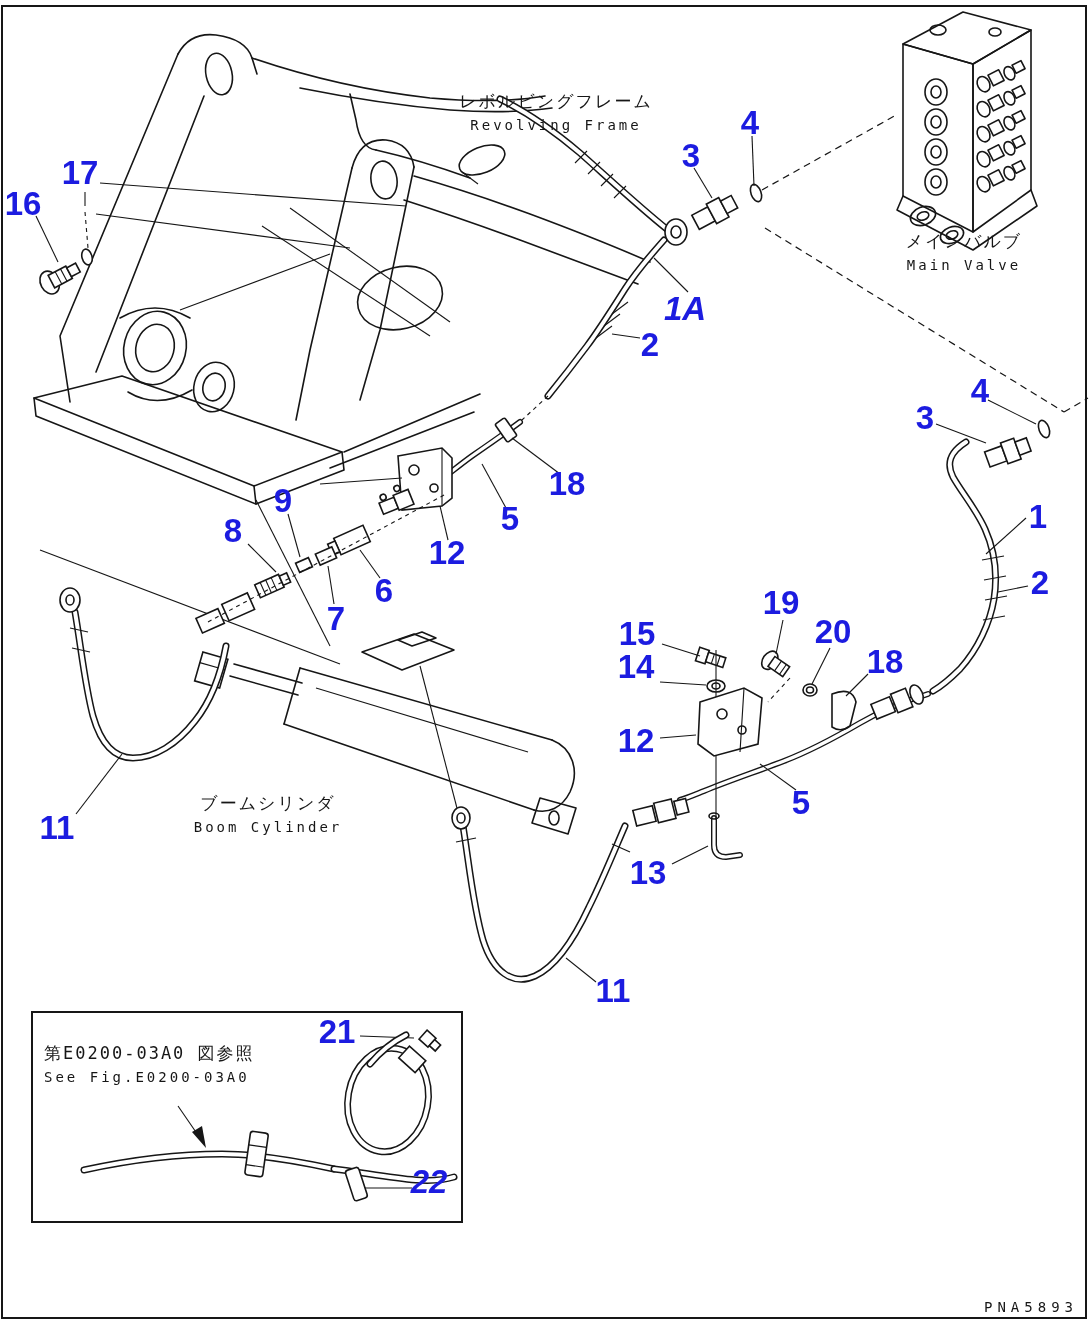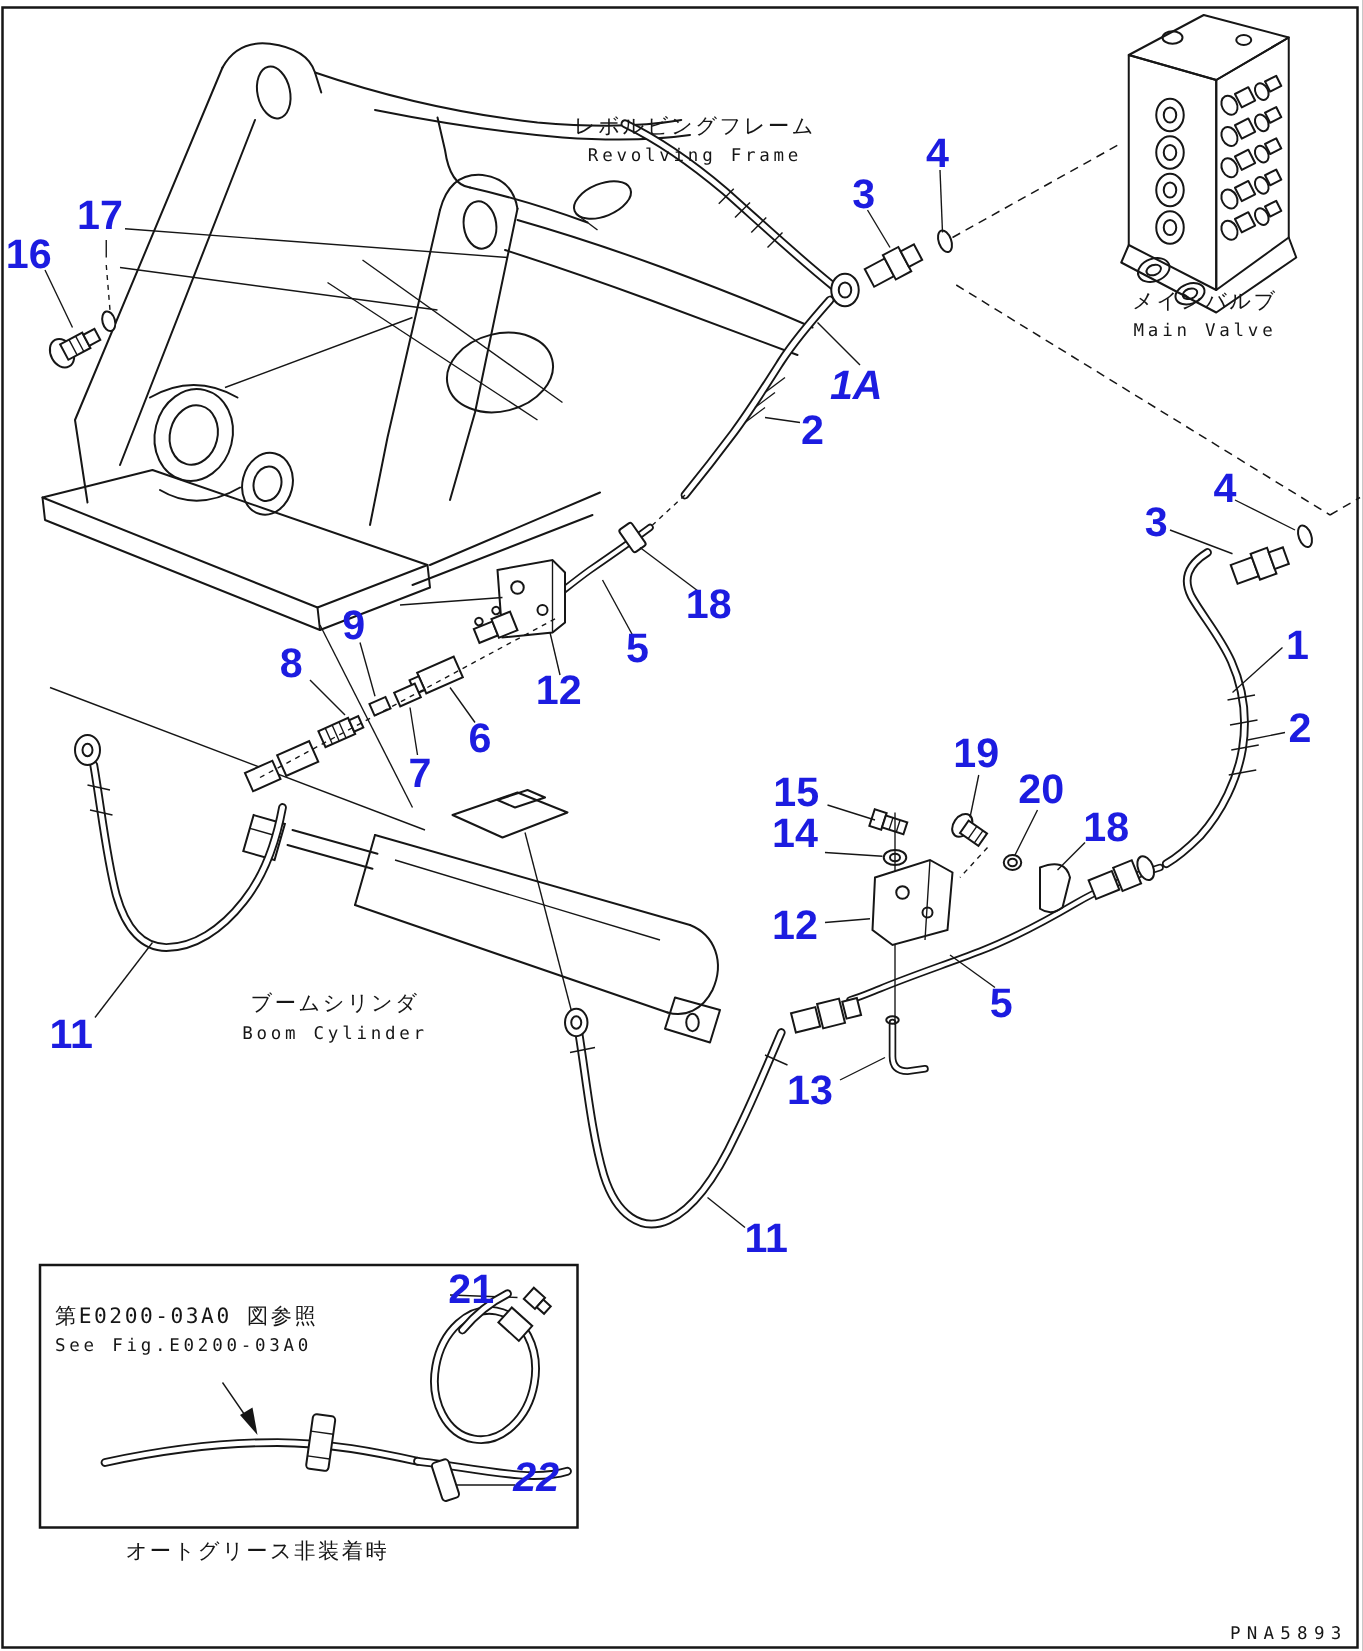--- a/index.html
+++ b/index.html
@@ -410,21 +410,21 @@
       <div class="callout" style="left: 637px; top: 633px;">15</div>
       <div class="callout" style="left: 636px; top: 666px;">14</div>
       <div class="callout" style="left: 636px; top: 740px;">12</div>
       <div class="callout" style="left: 781px; top: 602px;">19</div>
       <div class="callout" style="left: 833px; top: 631px;">20</div>
       <div class="callout" style="left: 885px; top: 661px;">18</div>
       <div class="callout" style="left: 801px; top: 802px;">5</div>
       <div class="callout" style="left: 648px; top: 872px;">13</div>
       <div class="callout" style="left: 57px; top: 827px;">11</div>
       <div class="callout" style="left: 613px; top: 990px;">11</div>
-      <div class="callout" style="left: 337px; top: 1031px; margin-left: 40px;">21</div>
+      <div class="callout" style="left: 337px; top: 1031px;">21</div>
       <div class="callout" style="left: 429px; top: 1181px; font-style: italic;">22</div>
     </div>
 
   <div id="labels">
       <div class="diaglabel" style="top: 88px; left: 556px; transform: translateX(-50%);">
         <span class="jp">レボルビングフレーム</span>
         <span class="en">Revolving Frame</span>
       </div>
       <div class="diaglabel" style="top: 228px; left: 964px; transform: translateX(-50%);">
         <span class="jp">メインバルブ</span>
@@ -432,18 +432,17 @@
       </div>
       <div class="diaglabel" style="top: 790px; left: 268px; transform: translateX(-50%);">
         <span class="jp">ブームシリンダ</span>
         <span class="en">Boom Cylinder</span>
       </div>
       <div class="diaglabel left" style="top: 1040px; left: 44px;">
         <span class="jp">第E0200-03A0 図参照</span>
         <span class="en">See Fig.E0200-03A0</span>
       </div>
       <div class="diaglabel" style="top: 1228px; left: 206px; transform: translateX(-50%);">
-        <span class="jp">オートグリース非装着時</span>
       </div>
     </div>
 
   <div id="drawnum">PNA5893</div>
 </div>
 
 </body></html>

